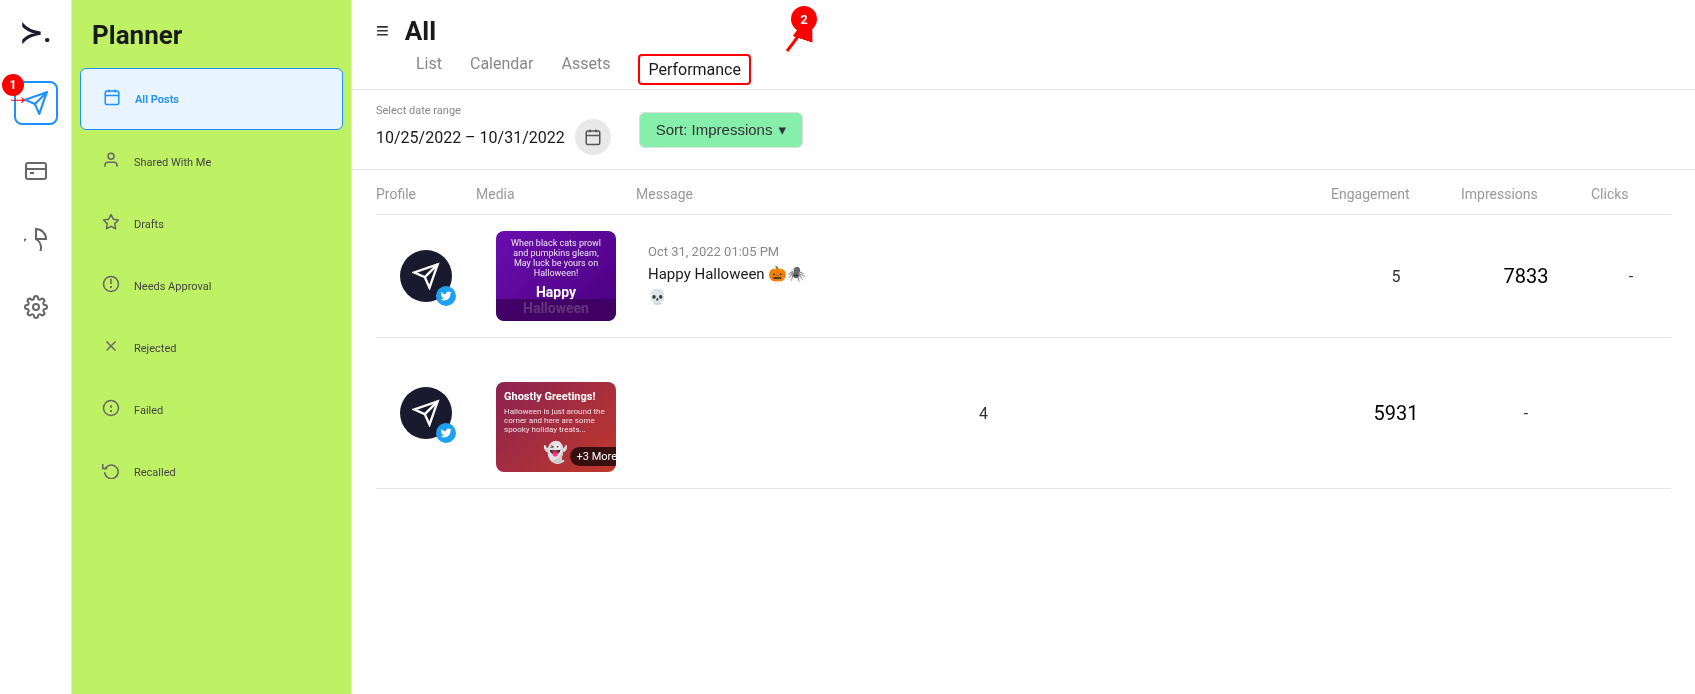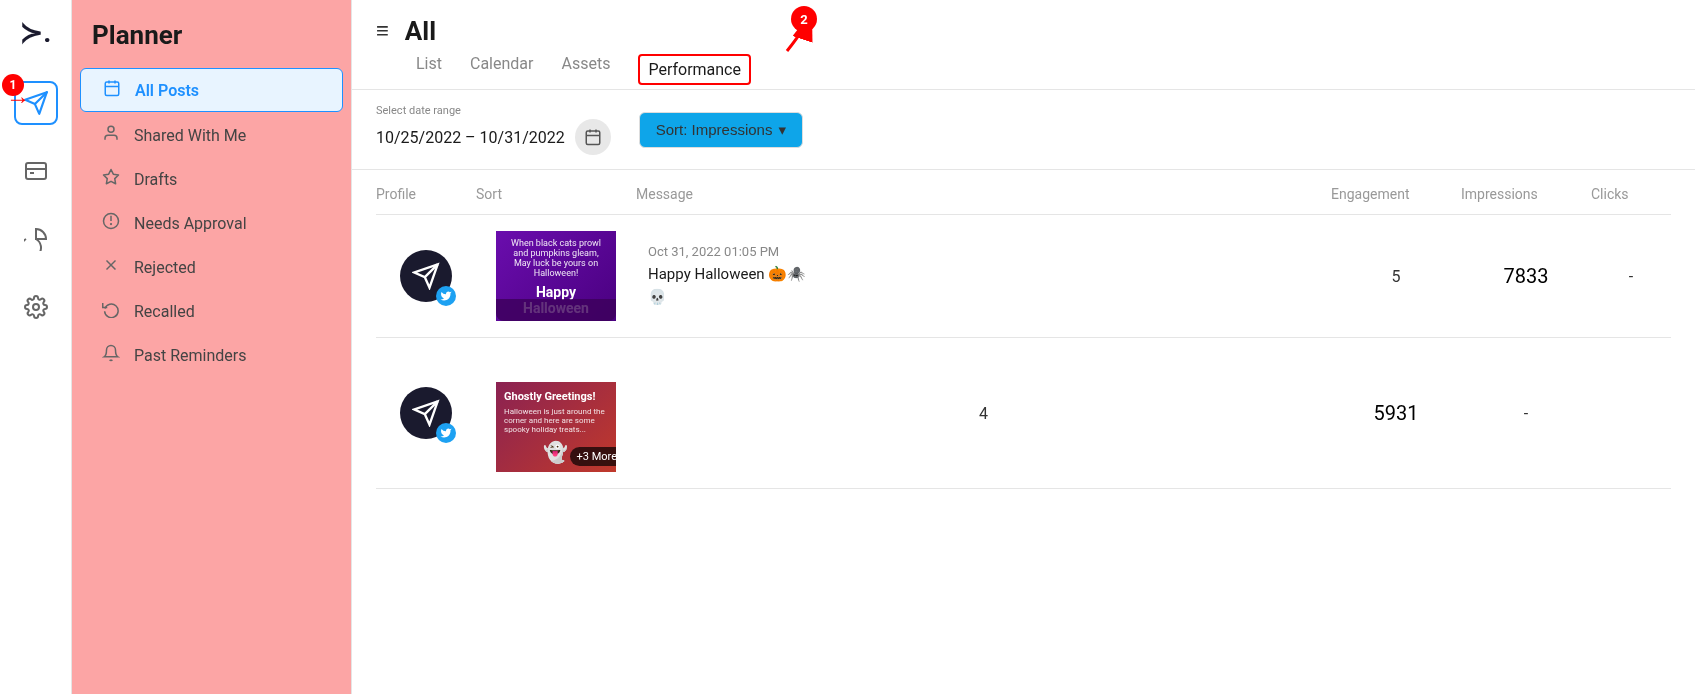--- a/index.html
+++ b/index.html
@@ -36,38 +36,38 @@
       position: relative;
     }
     .icon-bar .nav-icon.active {
       border: 2px solid #1e90ff;
       color: #1e90ff;
     }
 
     
     .sidebar {
       width: 280px;
-      background: #fca5a5;
+      background: #bef264;
       border-right: 1px solid #e5e5e5;
       padding: 20px 0;
     }
     .sidebar-title {
       font-size: 26px;
       font-weight: 700;
       color: #1a1a1a;
       padding: 0 20px 16px 20px;
     }
     .sidebar-item {
       display: flex;
       align-items: center;
       gap: 12px;
-      padding: 10px 20px;
+      padding: 19px 20px;
       cursor: pointer;
       color: #444;
-      font-size: 16px;
+      font-size: 11px;
       border-radius: 6px;
       margin: 2px 8px;
     }
     .sidebar-item.active {
       background: #e8f4ff;
       color: #1e90ff;
       font-weight: 600;
       border: 1.5px solid #1e90ff;
     }
     .sidebar-item .si-icon {
@@ -179,21 +179,21 @@
       color: #333;
       margin-left: 20px;
     }
     .sort-select-btn {
       display: flex;
       align-items: center;
       gap: 6px;
       padding: 8px 16px;
       border: 1px solid #ddd;
       border-radius: 6px;
-      background: #0ea5e9;
+      background: #86efac;
       cursor: pointer;
       font-size: 15px;
       color: #333;
       margin-left: 8px;
     }
 
     
     .table-container {
       flex: 1;
       overflow-y: auto;
@@ -249,21 +249,21 @@
     }
     .media-cell {
       display: flex;
       align-items: center;
       justify-content: center;
       position: relative;
     }
     .media-thumb {
       width: 120px;
       height: 90px;
-      border-radius: 0;
+      border-radius: 8px;
       overflow: hidden;
       position: relative;
     }
     .media-thumb-1 {
       background: linear-gradient(135deg, #6a0dad, #4a0080);
       display: flex;
       flex-direction: column;
       align-items: center;
       justify-content: center;
       color: white;
@@ -410,40 +410,41 @@
   <div class="sidebar-item">
     <span class="si-icon">
       <svg width="18" height="18" viewBox="0 0 24 24" fill="none" stroke="#666" stroke-width="2">
         <line x1="18" y1="6" x2="6" y2="18"></line>
         <line x1="6" y1="6" x2="18" y2="18"></line>
       </svg>
     </span>
     <span>Rejected</span>
   </div>
 
+  <div class="sidebar-item">
+    <span class="si-icon">
+      <svg width="18" height="18" viewBox="0 0 24 24" fill="none" stroke="#666" stroke-width="2">
+        <circle cx="12" cy="12" r="10"></circle>
+        <line x1="12" y1="8" x2="12" y2="12"></line>
+        <line x1="12" y1="16" x2="12.01" y2="16" stroke-width="3" stroke-linecap="round"></line>
+      </svg>
+    </span>
+    <span>Failed</span>
+  </div>
 
   <div class="sidebar-item">
     <span class="si-icon">
       <svg width="18" height="18" viewBox="0 0 24 24" fill="none" stroke="#666" stroke-width="2">
         <polyline points="1 4 1 10 7 10"></polyline>
         <path d="M3.51 15a9 9 0 1 0 .49-3.51"></path>
       </svg>
     </span>
     <span>Recalled</span>
   </div>
 
-  <div class="sidebar-item">
-    <span class="si-icon">
-      <svg width="18" height="18" viewBox="0 0 24 24" fill="none" stroke="#666" stroke-width="2">
-        <path d="M18 8A6 6 0 0 0 6 8c0 7-3 9-3 9h18s-3-2-3-9"></path>
-        <path d="M13.73 21a2 2 0 0 1-3.46 0"></path>
-      </svg>
-    </span>
-    <span>Past Reminders</span>
-  </div>
 </div>
 
 <div class="main">
 
   <div class="main-header">
     <div class="header-top">
       <span class="hamburger">≡</span>
       <span class="main-title">All</span>
     </div>
     <div class="tabs">
@@ -493,21 +494,21 @@
 
     <button class="sort-select-btn">
       <span>Sort: Impressions</span>
       <span>▾</span>
     </button>
   </div>
 
   <div class="table-container">
     <div class="table-header">
       <div>Profile</div>
-      <div>Sort</div>
+      <div>Media</div>
       <div>Message</div>
       <div>Engagement</div>
       <div>Impressions</div>
       <div>Clicks</div>
     </div>
 
     <div class="table-row">
       <div class="profile-cell">
         <div class="avatar">
           <svg width="28" height="28" viewBox="0 0 24 24" fill="none" stroke="white" stroke-width="2">

